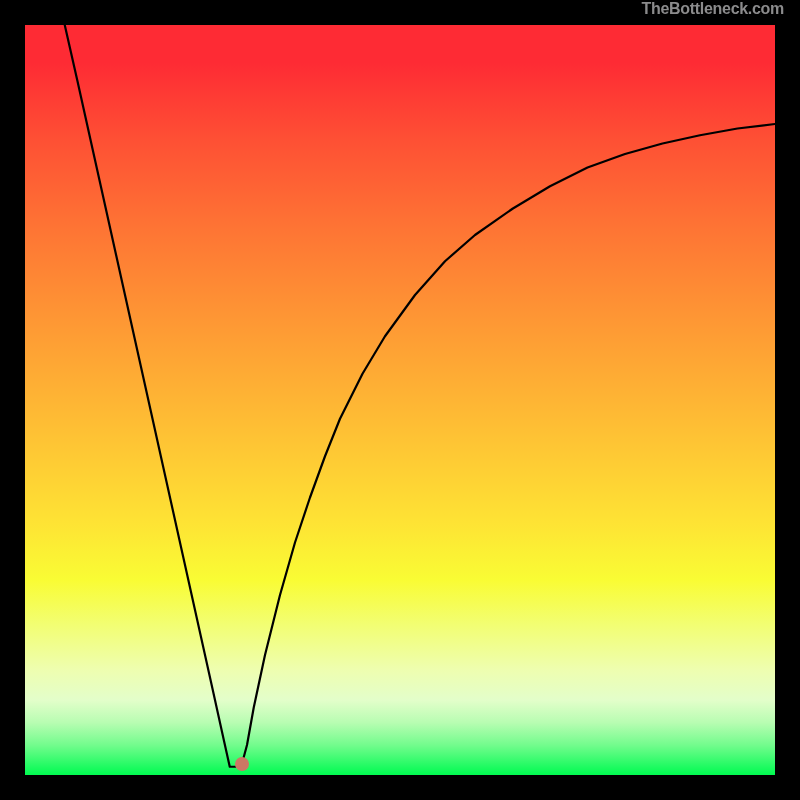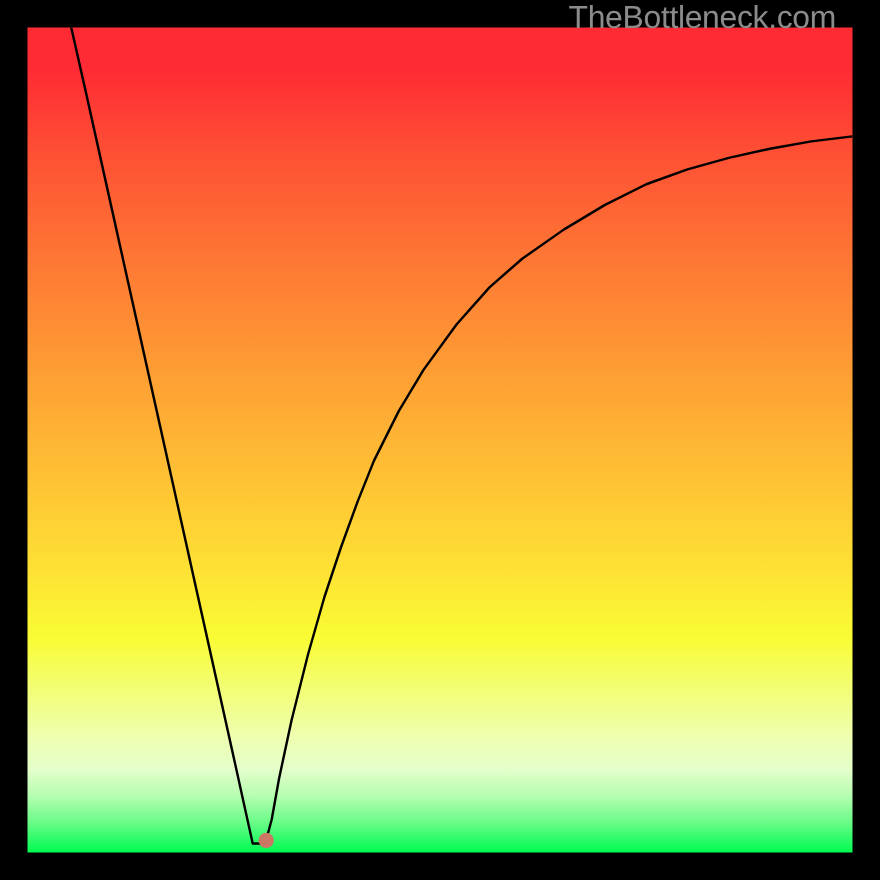--- a/index.html
+++ b/index.html
@@ -29,24 +29,24 @@
       #eefeb0 86%,
       #e3feca 90%,
       #b8fdb2 93%,
       #73fc8d 96%,
       #1cfb60 99%,
       #01fb50 100%);
   }
   .watermark {
     position: absolute;
     top: 0px;
-    right: 40px;
+    right: 16px;
     font-family: Arial, Helvetica, sans-serif;
-    font-size: 29px;
-    font-weight: 400;
+    font-size: 16px;
+    font-weight: 700;
     color: #8b8b8c;
     letter-spacing: -0.3px;
   }
   svg.curve {
     position: absolute;
     left: 0;
     top: 0;
   }
   .dot {
     position: absolute;

